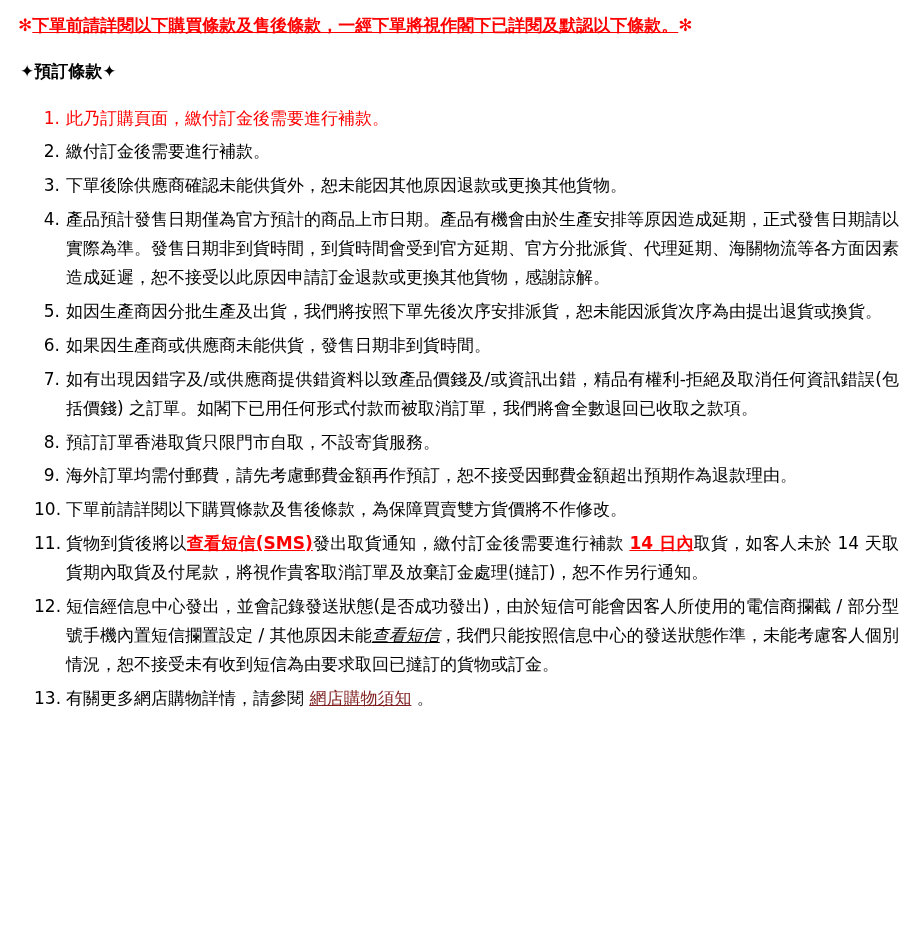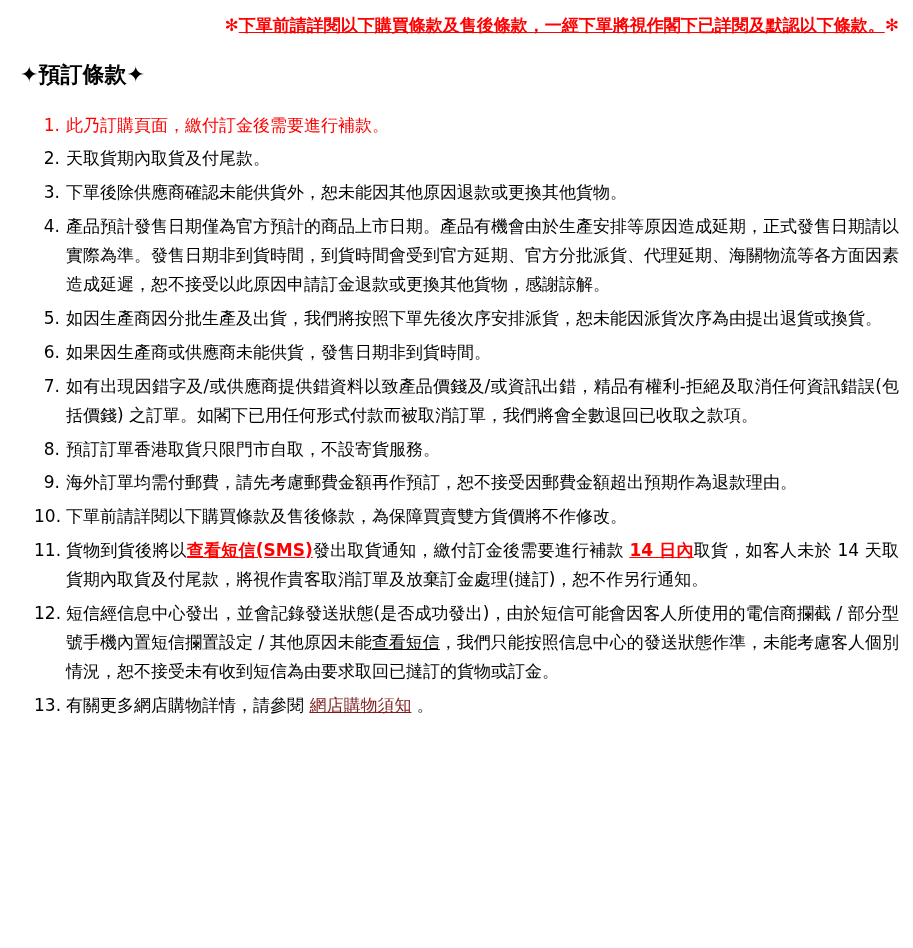--- a/index.html
+++ b/index.html
@@ -18,30 +18,29 @@
     box-sizing: border-box;
     padding: 10px 14px 8px 14px;
   }
   .notice {
     color: #ff0000;
     font-weight: bold;
     font-size: 17px;
     letter-spacing: 0px;
     margin: 4px 0 0 4px;
     line-height: 1.4;
-    text-align: right;
   }
   .notice .star {
     font-weight: bold;
   }
   .notice .underlined {
     text-decoration: underline;
   }
   .section-title {
-    font-size: 22px;
+    font-size: 17px;
     font-weight: bold;
     color: #000000;
     margin: 22px 0 0 6px;
     line-height: 1.4;
   }
   ol.terms {
     margin: 20px 0 0 0;
     padding: 0 0 0 42px;
     list-style: none;
     counter-reset: term;
@@ -70,40 +69,41 @@
   ol.terms > li.red::before {
     color: #ff0000;
   }
   .u-red {
     color: #ff0000;
     text-decoration: underline;
     font-weight: bold;
   }
   .u-black {
     text-decoration: underline;
+    font-style: italic;
   }
   .link {
     color: #7f1d1d;
     text-decoration: underline;
   }
 </style>
 </head>
 <body>
 
 <div class="page">
 
   <div class="notice">
     <span class="star">✻</span><span class="underlined">下單前請詳閱以下購買條款及售後條款，一經下單將視作閣下已詳閱及默認以下條款。</span><span class="star">✻</span>
   </div>
 
   <div class="section-title">✦預訂條款✦</div>
 
   <ol class="terms" id="terms-list">
       <li class="red"><span>此乃訂購頁面，繳付訂金後需要進行補款。</span></li>
-      <li><span>天取貨期內取貨及付尾款。</span></li>
+      <li><span>繳付訂金後需要進行補款。</span></li>
       <li><span>下單後除供應商確認未能供貨外，恕未能因其他原因退款或更換其他貨物。</span></li>
       <li><span>產品預計發售日期僅為官方預計的商品上市日期。產品有機會由於生產安排等原因造成延期，正式發售日期請以實際為準。發售日期非到貨時間，到貨時間會受到官方延期、官方分批派貨、代理延期、海關物流等各方面因素造成延遲，恕不接受以此原因申請訂金退款或更換其他貨物，感謝諒解。</span></li>
       <li><span>如因生產商因分批生產及出貨，我們將按照下單先後次序安排派貨，恕未能因派貨次序為由提出退貨或換貨。</span></li>
       <li><span>如果因生產商或供應商未能供貨，發售日期非到貨時間。</span></li>
       <li><span>如有出現因錯字及/或供應商提供錯資料以致產品價錢及/或資訊出錯，精品有權利-拒絕及取消任何資訊錯誤(包括價錢) 之訂單。如閣下已用任何形式付款而被取消訂單，我們將會全數退回已收取之款項。</span></li>
       <li><span>預訂訂單香港取貨只限門市自取，不設寄貨服務。</span></li>
       <li><span>海外訂單均需付郵費，請先考慮郵費金額再作預訂，恕不接受因郵費金額超出預期作為退款理由。</span></li>
       <li><span>下單前請詳閱以下購買條款及售後條款，為保障買賣雙方貨價將不作修改。</span></li>
       <li><span>貨物到貨後將以</span><span class="u-red">查看短信(SMS)</span><span>發出取貨通知，繳付訂金後需要進行補款 </span><span class="u-red">14 日內</span><span>取貨，如客人未於 14 天取貨期內取貨及付尾款，將視作貴客取消訂單及放棄訂金處理(撻訂)，恕不作另行通知。</span></li>
       <li><span>短信經信息中心發出，並會記錄發送狀態(是否成功發出)，由於短信可能會因客人所使用的電信商攔截 / 部分型號手機內置短信攔置設定 / 其他原因未能</span><span class="u-black">查看短信</span><span>，我們只能按照信息中心的發送狀態作準，未能考慮客人個別情況，恕不接受未有收到短信為由要求取回已撻訂的貨物或訂金。</span></li>

